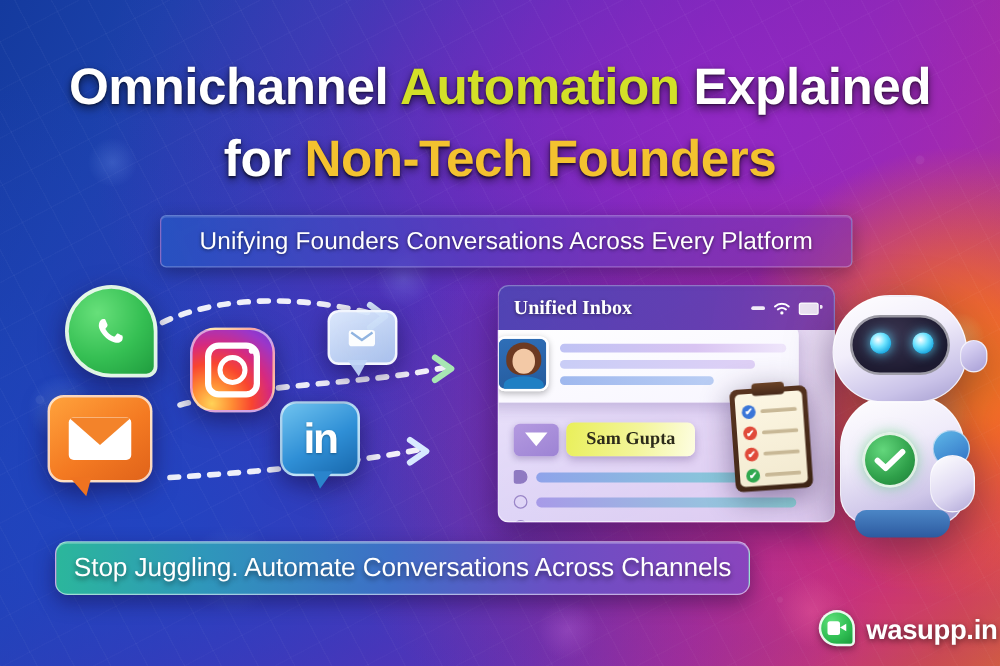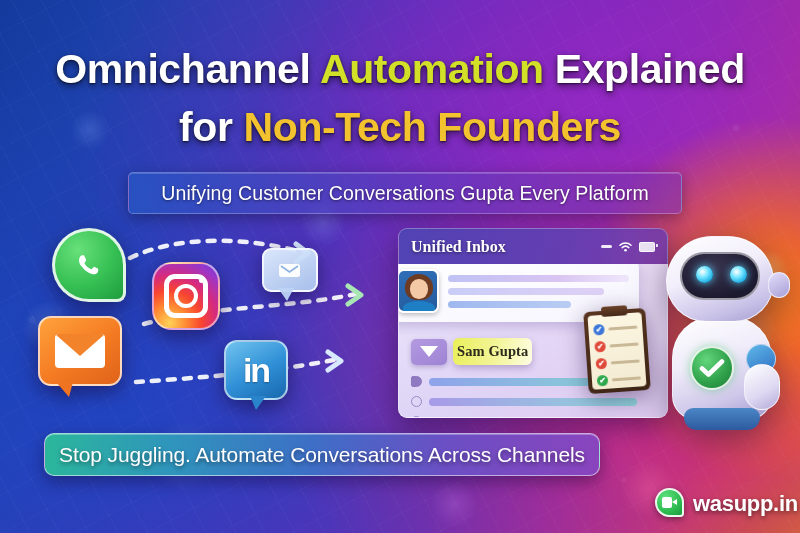--- a/index.html
+++ b/index.html
@@ -109,21 +109,21 @@
   }
   .mail-bubble:after{
     content:"";position:absolute;left:16px;bottom:-13px;
     border-left:13px solid transparent;border-right:4px solid transparent;
     border-top:15px solid #ef7320;
   }
   .env{width:50px;height:34px;background:#fff;border-radius:4px;position:relative;overflow:hidden;}
   .env:before{content:"";position:absolute;left:0;top:0;width:0;height:0;
     border-left:25px solid transparent;border-right:25px solid transparent;border-top:22px solid #f3832a;}
 
-  .li{left:224px;top:340px;width:66px;height:68px;text-align:center;}
+  .li{left:224px;top:321px;width:66px;height:68px;text-align:center;}
   .li-sq{
     width:64px;height:60px;border-radius:13px;
     background:linear-gradient(150deg,#6fc3ef,#2f8fd6 55%,#1868ad);
     border:2px solid rgba(255,255,255,.6);box-sizing:border-box;
     display:flex;align-items:center;justify-content:center;position:relative;
     color:#fff;font-size:34px;font-weight:bold;letter-spacing:-2px;
     text-shadow:0 1px 2px rgba(0,0,0,.3);
   }
   .li-sq:after{content:"";position:absolute;left:24px;bottom:-12px;
     border-left:6px solid transparent;border-right:10px solid transparent;border-top:14px solid #2a84cc;}
@@ -194,21 +194,21 @@
 
   .sam-row{position:absolute;left:12px;top:74px;display:flex;align-items:center;gap:6px;}
   .chev{
     width:36px;height:26px;border-radius:5px;
     background:linear-gradient(150deg,#b49ae0,#9d83d4);
     display:flex;align-items:center;justify-content:center;
     box-shadow:0 2px 5px rgba(50,20,100,.25);
   }
   .chev-g{width:0;height:0;border-left:9px solid transparent;border-right:9px solid transparent;border-top:11px solid #fff;}
   .sam-pill{
-    height:27px;padding:0 4px;border-radius:6px;
+    height:27px;padding:0 16px;border-radius:6px;
     background:linear-gradient(100deg,#e9ef5a,#f3f59a 55%,#fdfde2);
     display:flex;align-items:center;justify-content:flex-end;
     box-shadow:0 3px 7px rgba(60,30,100,.28);
   }
   .sam-text{font-size:14.5px;font-weight:bold;color:#2c2a1a;letter-spacing:.1px;}
 
   .list-rows{position:absolute;left:12px;top:112px;width:236px;display:flex;flex-direction:column;gap:9px;}
   .lrow{display:flex;align-items:center;gap:7px;}
   .lmark{width:9px;height:9px;flex:none;border:1.6px solid #9a86c8;border-radius:50%;}
   .lmark.filled{background:#8f7ac2;border-color:#8f7ac2;border-radius:2px 50% 50% 2px;}
@@ -326,21 +326,21 @@
   <div class="headline-wrap">
     <div class="headline headline-1">
       <span>Omnichannel </span><span class="accent-1">Automation</span><span> Explained</span>
     </div>
     <div class="headline headline-2">
       <span>for </span><span class="accent-2">Non-Tech Founders</span>
     </div>
   </div>
 
   <div class="subtitle-bar">
-    <span class="subtitle-text">Unifying Customer Conversations Gupta Every Platform</span>
+    <span class="subtitle-text">Unifying Founders Conversations Across Every Platform</span>
   </div>
 
   <svg class="flow" viewBox="0 0 300 170">
     <g stroke="#ffffff" stroke-width="4.5" fill="none" stroke-linecap="round" stroke-dasharray="7 9" opacity="0.92">
       <path d="M10,26 C60,2 130,6 182,20"></path>
       <path d="M24,92 C90,74 170,76 236,62"></path>
       <path d="M16,150 C80,146 150,140 214,128"></path>
     </g>
     <g fill="none" stroke-linecap="round" stroke-linejoin="round" stroke-width="5">
       <path d="M176,12 l12,9 l-12,9" stroke="#d8e9ff"></path>

